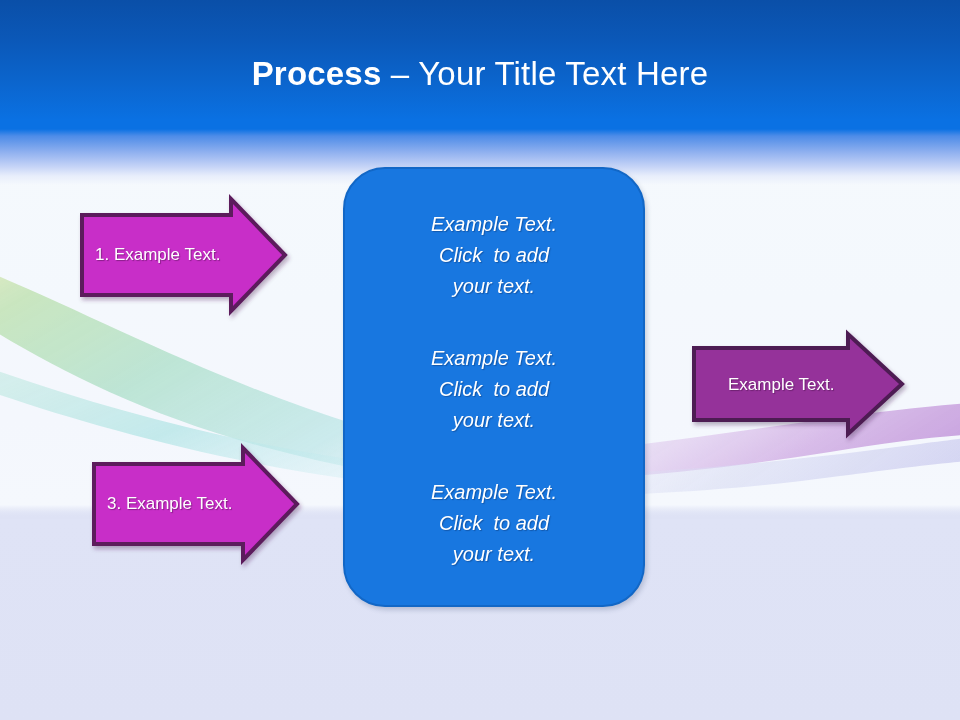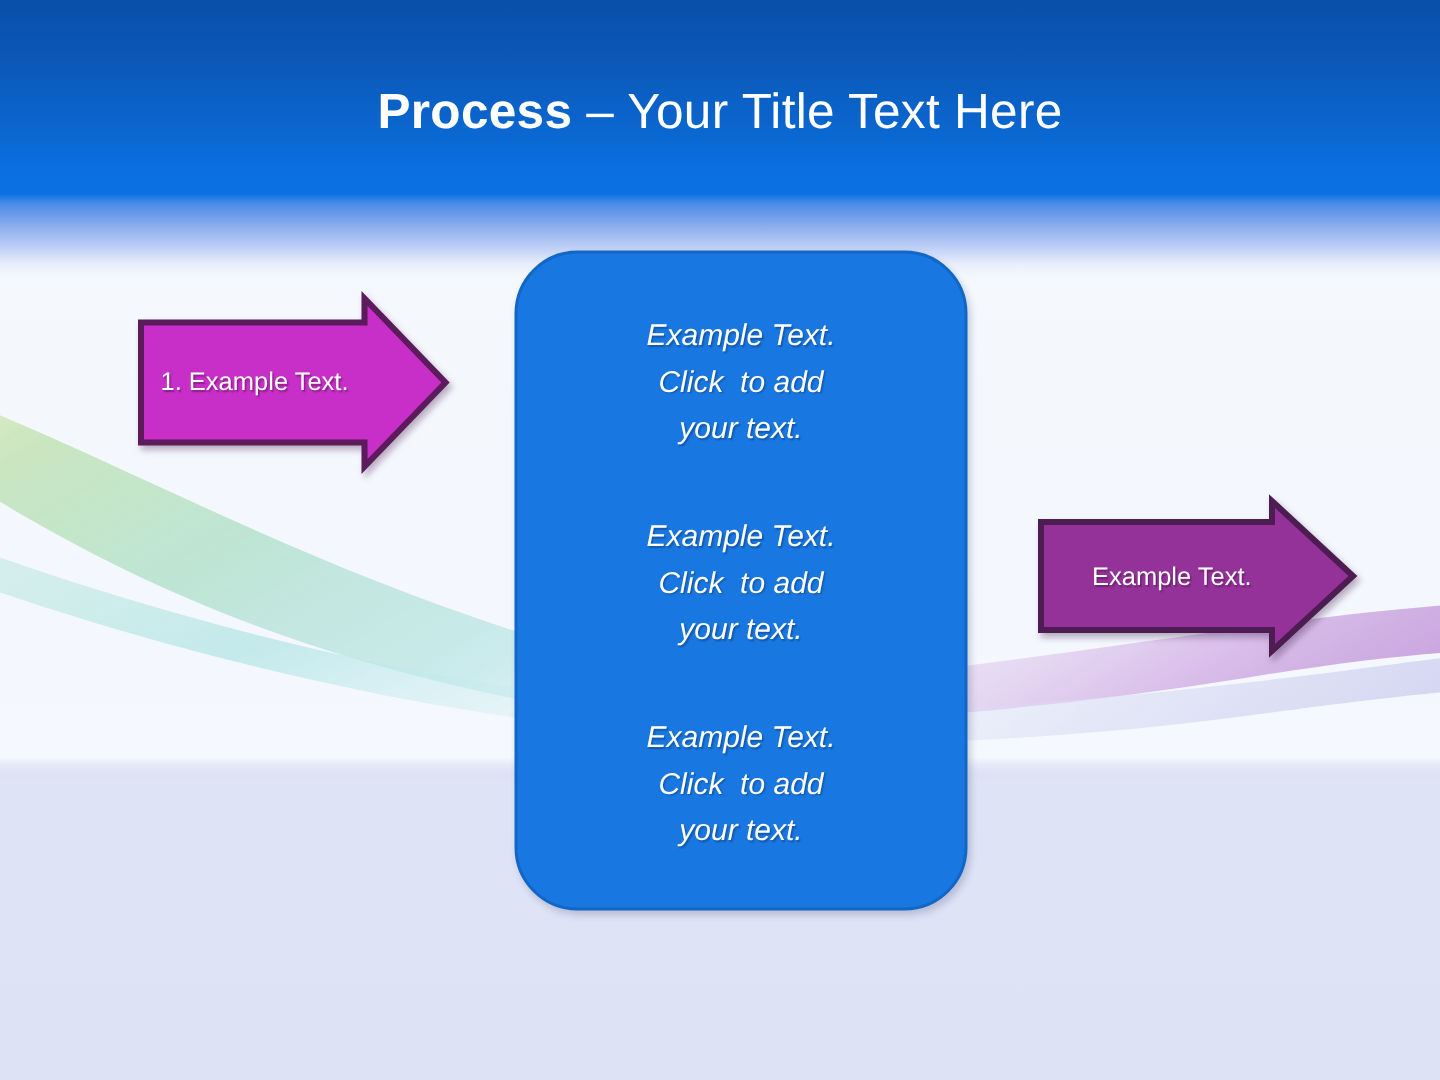--- a/index.html
+++ b/index.html
@@ -108,21 +108,21 @@
   }
   .arrow-label {
     position: absolute;
     color: #ffffff;
     font-size: 17px;
     line-height: 20px;
     white-space: nowrap;
     text-shadow: 1px 1px 1px rgba(60,10,60,0.45);
   }
 
-  #arrow-in-1 { left: 88px; top: 193px; }
+  #arrow-in-1 { left: 76px; top: 193px; }
   #arrow-in-2 { left: 88px; top: 342px; }
   #arrow-in-3 { left: 88px; top: 442px; }
   #arrow-out  { left: 688px; top: 328px; }
 
   #arrow-in-1 .arrow-label,
   #arrow-in-2 .arrow-label,
   #arrow-in-3 .arrow-label {
     left: 19px;
     top: 52px;
   }
@@ -221,20 +221,26 @@
         <filter id="shA" x="-30%" y="-30%" width="180%" height="180%">
           <feDropShadow dx="2" dy="3" stdDeviation="2" flood-color="#4a2050" flood-opacity="0.35"></feDropShadow>
         </filter>
       </defs>
       <path d="M 6,22 L 155,22 L 155,6 L 209,62 L 155,118 L 155,102 L 6,102 Z" fill="#c82dc8" stroke="#5b1a5b" stroke-width="4" stroke-linejoin="miter" filter="url(#shA)"></path>
     </svg>
     <div class="arrow-label">1. Example Text.</div>
   </div>
 
 
+  <div class="arrow" id="arrow-in-3">
+    <svg width="215" height="124" viewBox="0 0 215 124">
+      <path d="M 6,22 L 155,22 L 155,6 L 209,62 L 155,118 L 155,102 L 6,102 Z" fill="#c82dc8" stroke="#5b1a5b" stroke-width="4" stroke-linejoin="miter" filter="url(#shA)"></path>
+    </svg>
+    <div class="arrow-label">3. Example Text.</div>
+  </div>
 
   <div id="process-box">
     <div class="box-block" id="box-block-1">
       <span class="bb-line">Example Text.</span>
       <span class="bb-line">Click  to add</span>
       <span class="bb-line">your text.</span>
     </div>
     <div class="box-block" id="box-block-2">
       <span class="bb-line">Example Text.</span>
       <span class="bb-line">Click  to add</span>

